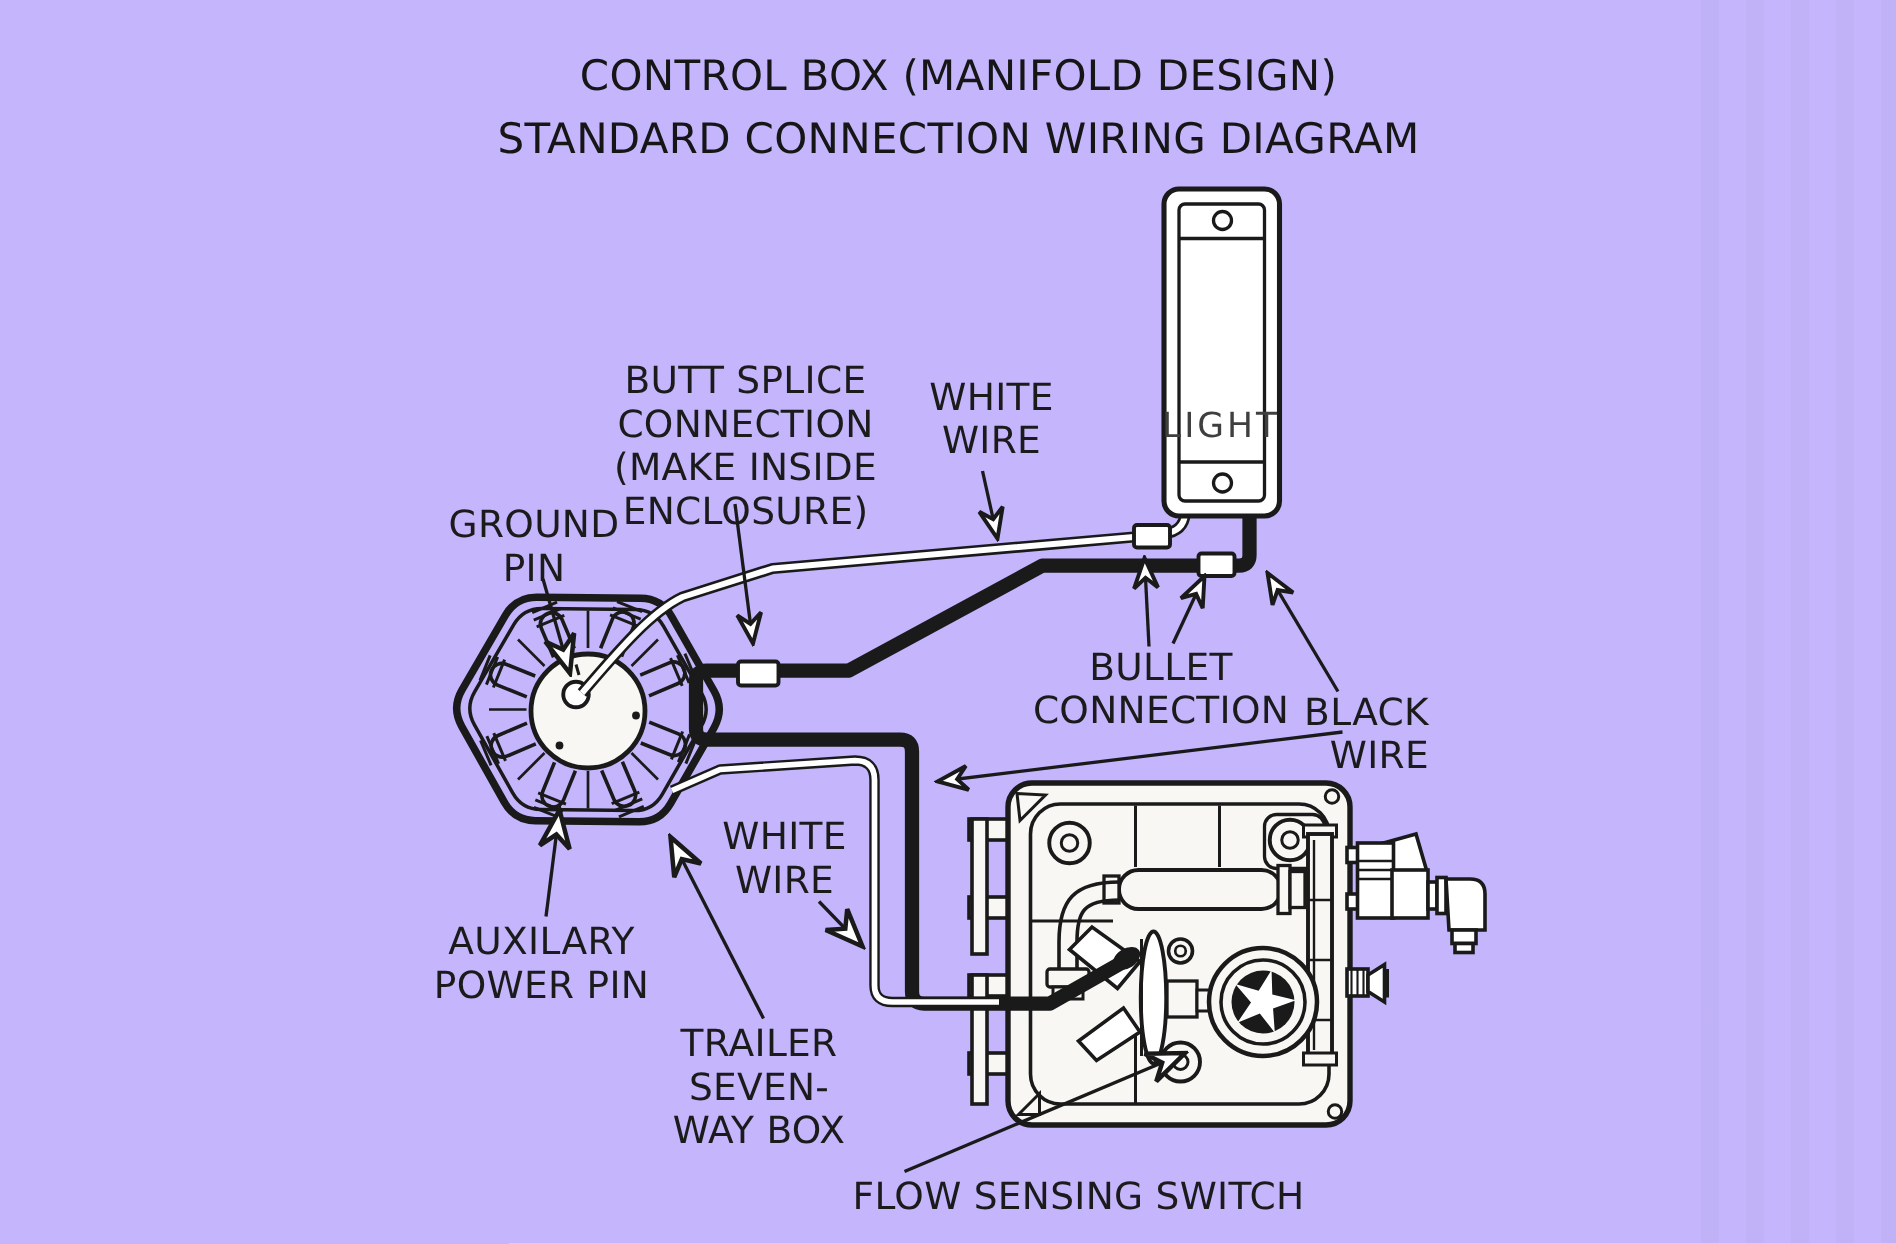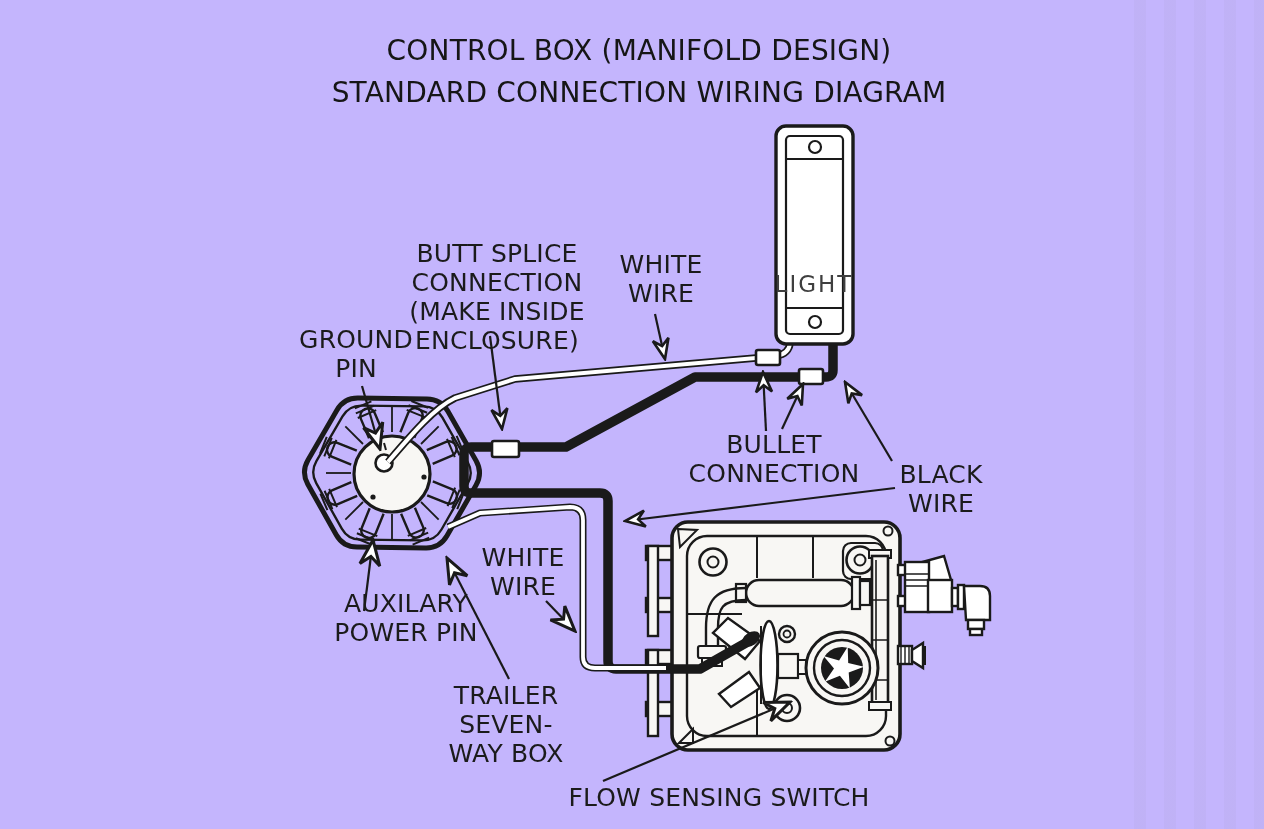--- a/index.html
+++ b/index.html
@@ -211,33 +211,33 @@
 STANDARD CONNECTION WIRING DIAGRAM</div>
 
   <div class="label" style="left:497px;top:208px;margin-top:31px;">BUTT SPLICE
 CONNECTION
 (MAKE INSIDE
 ENCLOSURE)</div>
 
   <div class="label" style="left:661px;top:250px;">WHITE
 WIRE</div>
 
-  <div class="label" style="left:356px;top:325px;">GROUND
+  <div class="label" style="left:356px;top:335px;">GROUND
 PIN</div>
 
   <div class="label" style="left:757px;top:430px;margin-left:17px;">BULLET
 CONNECTION</div>
 
-  <div class="label" style="left:941px;top:460px;">BLACK
+  <div class="label" style="left:911px;top:460px;text-align:right;">BLACK
 WIRE</div>
 
   <div class="label" style="left:523px;top:543px;">WHITE
 WIRE</div>
 
-  <div class="label" style="left:361px;top:589px;margin-left:45px;">AUXILARY
+  <div class="label" style="left:361px;top:613px;">AUXILARY
 POWER PIN</div>
 
   <div class="label" style="left:719px;top:783px;">FLOW SENSING SWITCH</div>
 
   <div class="label" style="left:506px;top:681px;">TRAILER
 SEVEN-
 WAY BOX</div>
 
   <div class="label light-text" style="left:814px;top:271px;">LIGHT</div>
 

